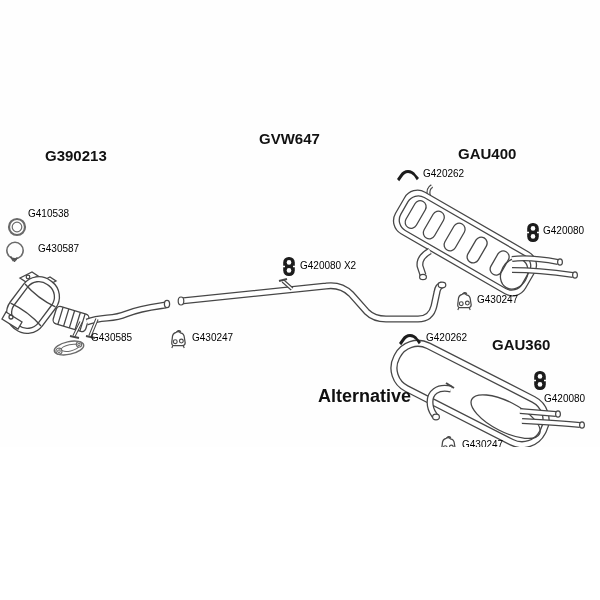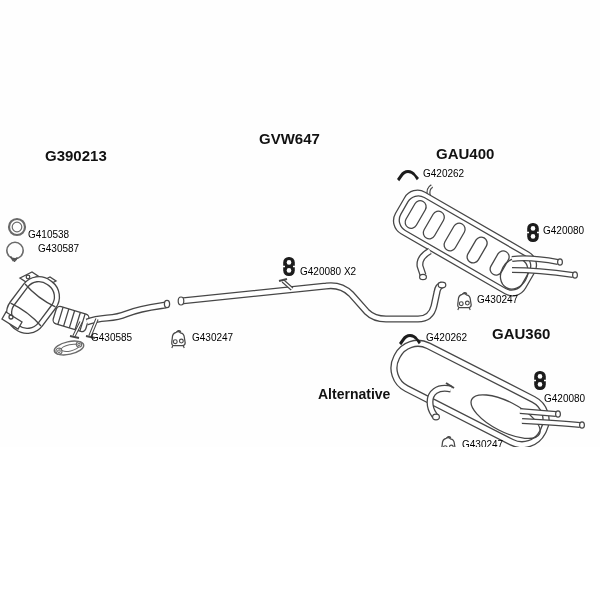--- a/index.html
+++ b/index.html
@@ -5,21 +5,21 @@
   html,body{margin:0;padding:0;background:#fff;}
   #stage{
     position:relative;width:600px;height:447px;background:#fefefe;
     font-family:"Liberation Sans", sans-serif;overflow:hidden;
   }
   #lineart{position:absolute;left:0;top:0;}
   .title{
     position:absolute;font-weight:bold;font-size:15px;color:#111;
     letter-spacing:0px;white-space:nowrap;
   }
-  .note{position:absolute;font-weight:bold;font-size:14px;color:#111;white-space:nowrap;}
+  .note{position:absolute;font-weight:bold;font-size:18px;color:#111;white-space:nowrap;}
   .part{
     position:absolute;font-size:10px;color:#000000;white-space:nowrap;cursor:pointer;
   }
   .icon{position:absolute;}
   svg{display:block;}
 </style>
 </head>
 <body>
 
 <div id="stage">
@@ -151,22 +151,22 @@
       <path d="M520,411 L556,414" stroke="#fff" stroke-width="3.6"></path>
       <ellipse cx="558" cy="414" rx="2.4" ry="3.2" fill="#fff" stroke-width="1.2"></ellipse>
       <path d="M522,421 C542,422 561,423 580,425" stroke-width="6"></path>
       <path d="M522,421 C542,422 561,423 580,425" stroke="#fff" stroke-width="3.6"></path>
       <ellipse cx="582" cy="425" rx="2.4" ry="3.2" fill="#fff" stroke-width="1.2"></ellipse>
     </g>
   </svg>
 
   <div class="title" style="left:45px;top:147px">G390213</div>
   <div class="title" style="left:259px;top:130px">GVW647</div>
-  <div class="title" style="left:436px;top:145px">GAU400</div>
-  <div class="title" style="left:492px;top:325px">GAU360</div>
+  <div class="title" style="left:458px;top:145px">GAU400</div>
+  <div class="title" style="left:492px;top:336px">GAU360</div>
   <div class="note" style="left:318px;top:386px">Alternative</div>
 
   <span class="icon" style="left:7px;top:217px">
       <svg width="20" height="20">
         <use href="#sym-ring"></use>
       </svg>
     </span>
   <span class="icon" style="left:4px;top:240px">
       <svg width="22" height="22">
         <use href="#sym-clamp"></use>
@@ -211,25 +211,25 @@
       <svg width="14" height="21">
         <use href="#sym-mount"></use>
       </svg>
     </span>
   <span class="icon" style="left:438px;top:435px">
       <svg width="21" height="20">
         <use href="#sym-hanger"></use>
       </svg>
     </span>
 
-  <div class="part" style="left:28px;top:229px">G410538</div>
+  <div class="part" style="left:28px;top:208px">G410538</div>
   <div class="part" style="left:38px;top:243px">G430587</div>
   <div class="part" style="left:91px;top:332px">G430585</div>
   <div class="part" style="left:192px;top:332px">G430247</div>
-  <div class="part" style="left:300px;top:266px">G420080 X2</div>
+  <div class="part" style="left:300px;top:260px">G420080 X2</div>
   <div class="part" style="left:423px;top:168px">G420262</div>
   <div class="part" style="left:543px;top:225px">G420080</div>
   <div class="part" style="left:477px;top:294px">G430247</div>
   <div class="part" style="left:426px;top:332px">G420262</div>
   <div class="part" style="left:544px;top:393px">G420080</div>
   <div class="part" style="left:462px;top:439px">G430247</div>
 
 </div>
 
 </body></html>

